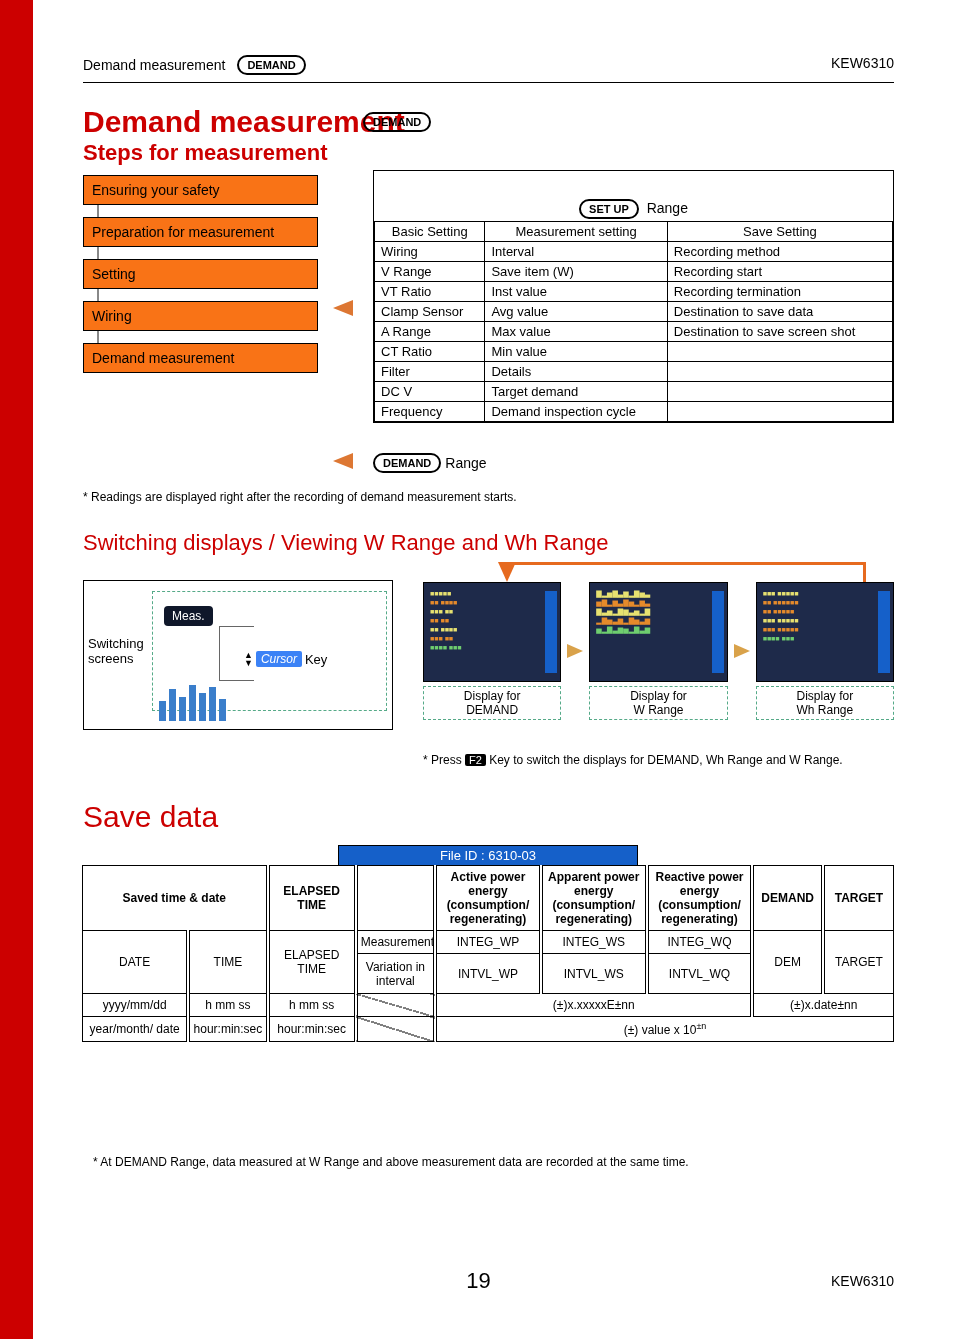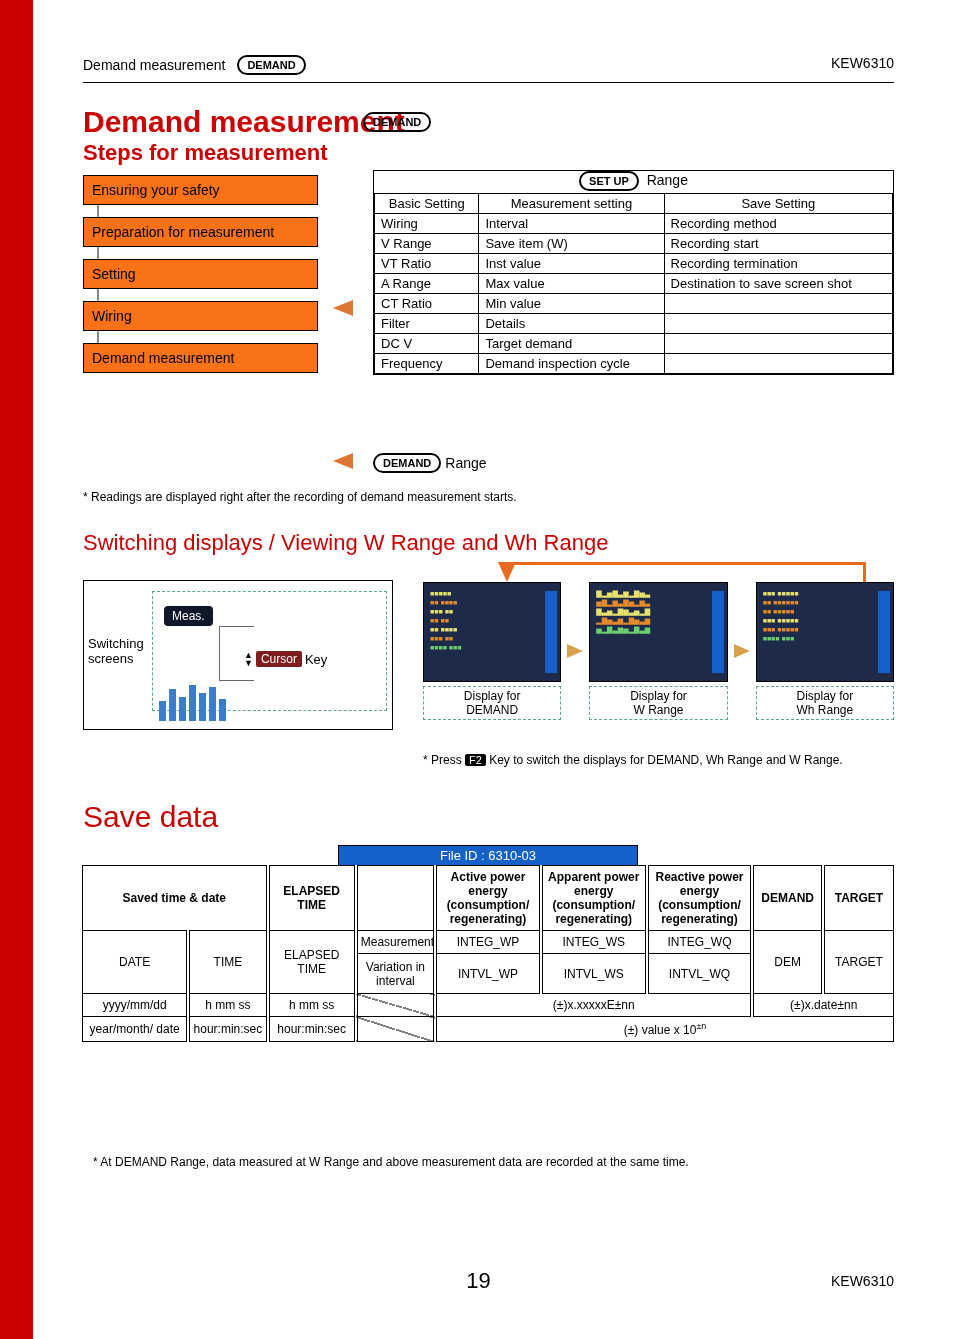--- a/index.html
+++ b/index.html
@@ -72,21 +72,21 @@
     border-right: 20px solid #d73;
   }
   .arrow-left.a1 { left: 330px; top: 300px; }
   .arrow-left.a2 { left: 330px; top: 453px; }
 
   
   .setup-area {
     position: absolute; left: 370px; top: 170px; right: 60px;
   }
   .setup-head {
-    text-align: center; font-size: 14px; margin-bottom: 2px;
+    text-align: center; font-size: 14px; margin-bottom: 2px; margin-top: 28px;
   }
   .setup-head .pill { margin-right: 4px; }
   table.setup {
     border-collapse: collapse; width: 100%; font-size: 13px;
   }
   table.setup th, table.setup td {
     border: 1px solid #000; padding: 2px 6px; text-align: left;
   }
   table.setup th { font-weight: normal; text-align: center; }
   .setup-wrap { border: 1.5px solid #000; }
@@ -121,22 +121,23 @@
     position: absolute; left: 80px; top: 25px;
     background: #0f172a; color: #fff; font-size: 12px;
     padding: 3px 8px; border-radius: 4px;
   }
   .cursor-key {
     position: absolute; left: 160px; top: 70px; font-size: 13px;
     display: flex; align-items: center; gap: 3px;
   }
   .cursor-sym { display:inline-flex; flex-direction:column; font-size:9px; line-height:8px; }
   .cursor-chip {
-    background: #7f1d1d; color: #fff; padding: 1px 5px; font-size: 12px;
+    background: #3b82f6; color: #fff; padding: 1px 5px; font-size: 12px;
     border-radius: 2px;
+    font-style: italic;
   }
   .bars {
     position: absolute; left: 75px; bottom: 8px; width: 70px; height: 40px;
     display: flex; align-items: flex-end; gap: 3px;
   }
   .bars span {
     display: inline-block; width: 7px; background: #3a7ecb;
   }
   .mini-conn {
     position: absolute; left: 135px; top: 45px; width: 35px; height: 55px;
@@ -302,20 +303,25 @@
             </tr>
         <tr>
               <td>V Range</td>
               <td>Save item (W)</td>
               <td>Recording start</td>
             </tr>
         <tr>
               <td>VT Ratio</td>
               <td>Inst value</td>
               <td>Recording termination</td>
+            </tr>
+        <tr>
+              <td>Clamp Sensor</td>
+              <td>Avg value</td>
+              <td>Destination to save data</td>
             </tr>
         <tr>
               <td>A Range</td>
               <td>Max value</td>
               <td>Destination to save screen shot</td>
             </tr>
         <tr>
               <td>CT Ratio</td>
               <td>Min value</td>
               <td></td>

